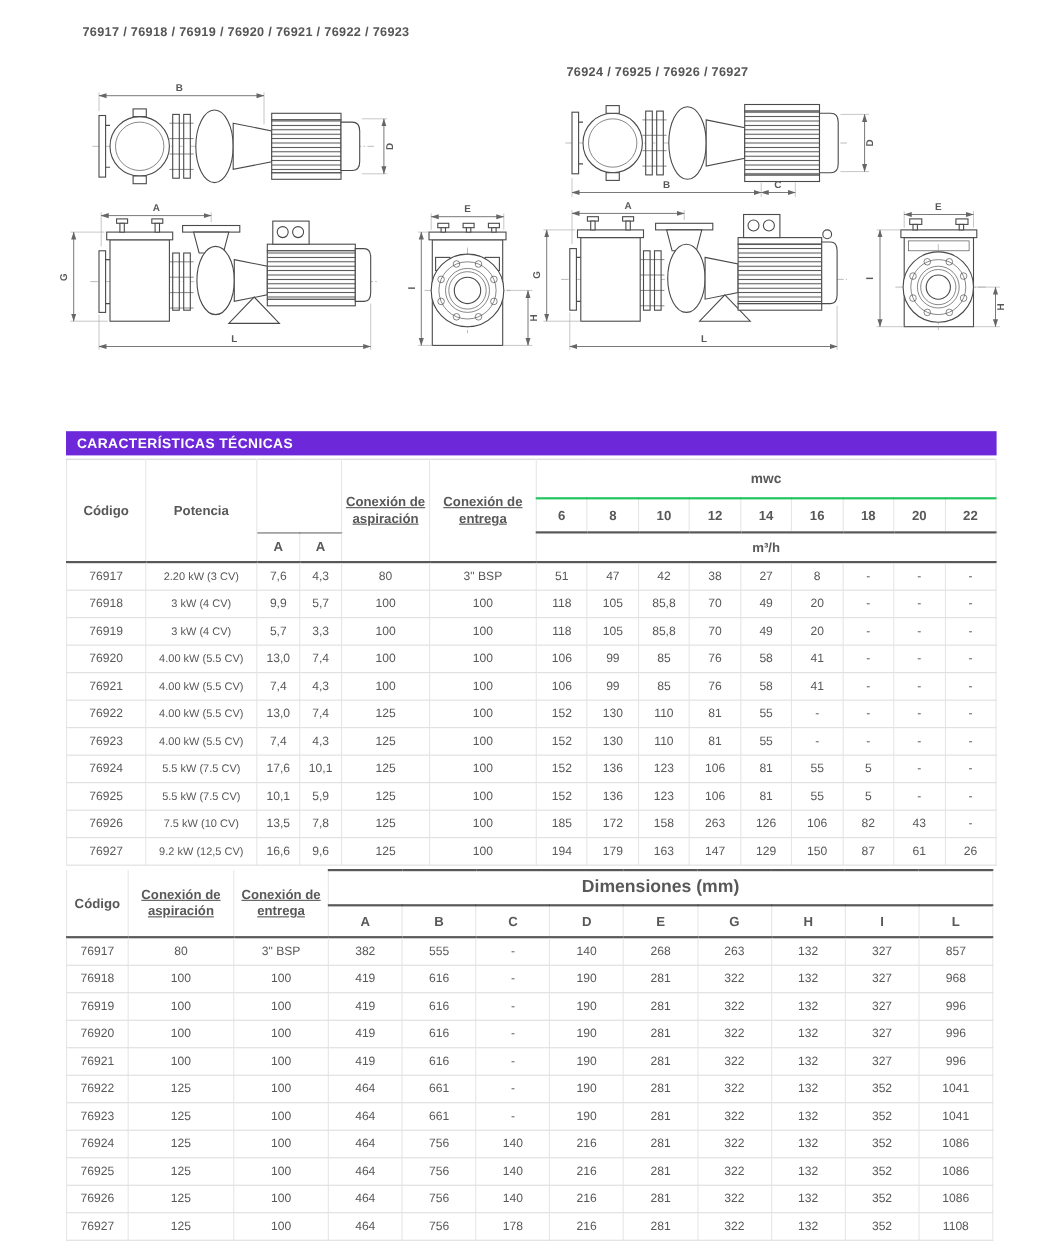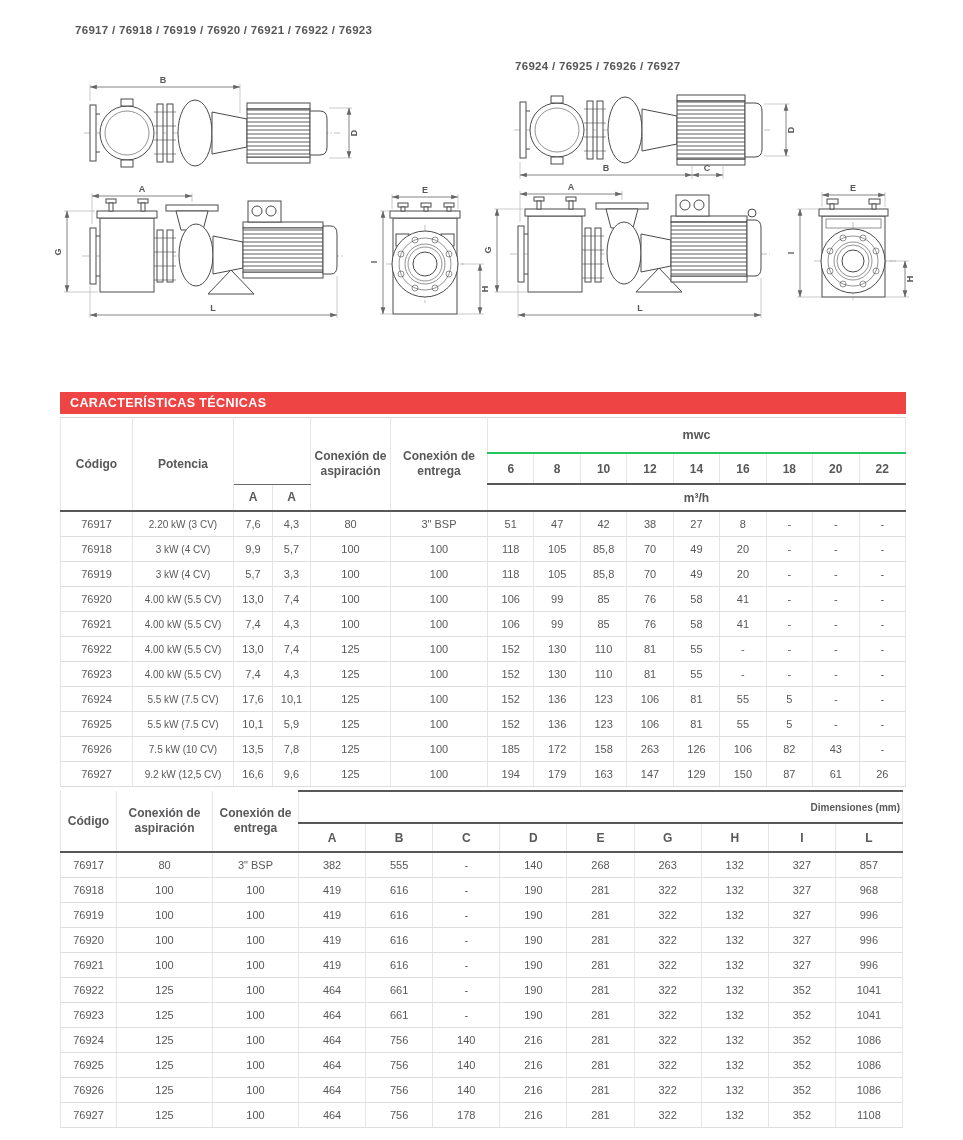--- a/index.html
+++ b/index.html
@@ -17,39 +17,39 @@
   .thin{stroke:#4a4a4a;stroke-width:.6;fill:none;}
   .cl{stroke:#999;stroke-width:.6;stroke-dasharray:7 2 1.5 2;fill:none;}
   .dim{stroke:#777;stroke-width:.9;fill:none;}
   .ext{stroke:#aaa;stroke-width:.6;}
   text.dt{font:700 9px "Liberation Sans",sans-serif;fill:#58585a;}
 
   
   .tblock{position:absolute;left:60px;}
   .t1{top:392px;width:846px;}
   .t2{top:790px;width:843px;}
-  .banner{height:22px;line-height:22px;background:#ef4444;color:#ffffff;
+  .banner{height:22px;line-height:22px;background:#6d28d9;color:#ffffff;
           font-size:12.5px;font-weight:700;padding-left:10px;letter-spacing:.4px;box-sizing:border-box;}
   table{border-collapse:collapse;table-layout:fixed;width:100%;margin-top:3px;
         border-top:1px solid #d5d5d5;border-left:1px solid #e6e6e6;}
   .t2 table{margin-top:0;border-top:none;}
   th,td{font-size:11px;color:#58585a;text-align:center;vertical-align:middle;
         border-right:1px solid #e6e6e6;padding:0 2px;overflow:hidden;white-space:nowrap;}
   th{font-weight:700;font-size:12px;}
-  th.wrap{white-space:normal;line-height:1.25;}
+  th.wrap{white-space:normal;line-height:1.25;text-decoration:underline;}
   tbody td{height:24px;border-bottom:1px solid #dedede;}
   tr.r1 th{height:34px;}
   tr.nums th{height:29px;border-bottom:2px solid #58585a;}
   tr.r3 th{height:25px;}
   th.endhead{border-bottom:2px solid #58585a;}
   th.grp-empty{border-bottom:1.5px solid #6a6a6c;}
   th.mwc{border-bottom:2px solid #22c55e;font-size:12.5px;}
   .t2 tr.r1 th{height:30px;}
   .t2 tr.nums th{height:27px;}
-  th.dims-span{border-top:2px solid #58585a;border-bottom:2px solid #58585a;font-size:10px;text-align:right;}
+  th.dims-span{border-top:2px solid #58585a;border-bottom:2px solid #58585a;font-size:16px;}
   td.pot{font-size:10px;}
 </style>
 </head>
 <body>
 
 <div class="page">
 
   <div class="codes left">76917 / 76918 / 76919 / 76920 / 76921 / 76922 / 76923</div>
   <div class="codes right">76924 / 76925 / 76926 / 76927</div>
 

